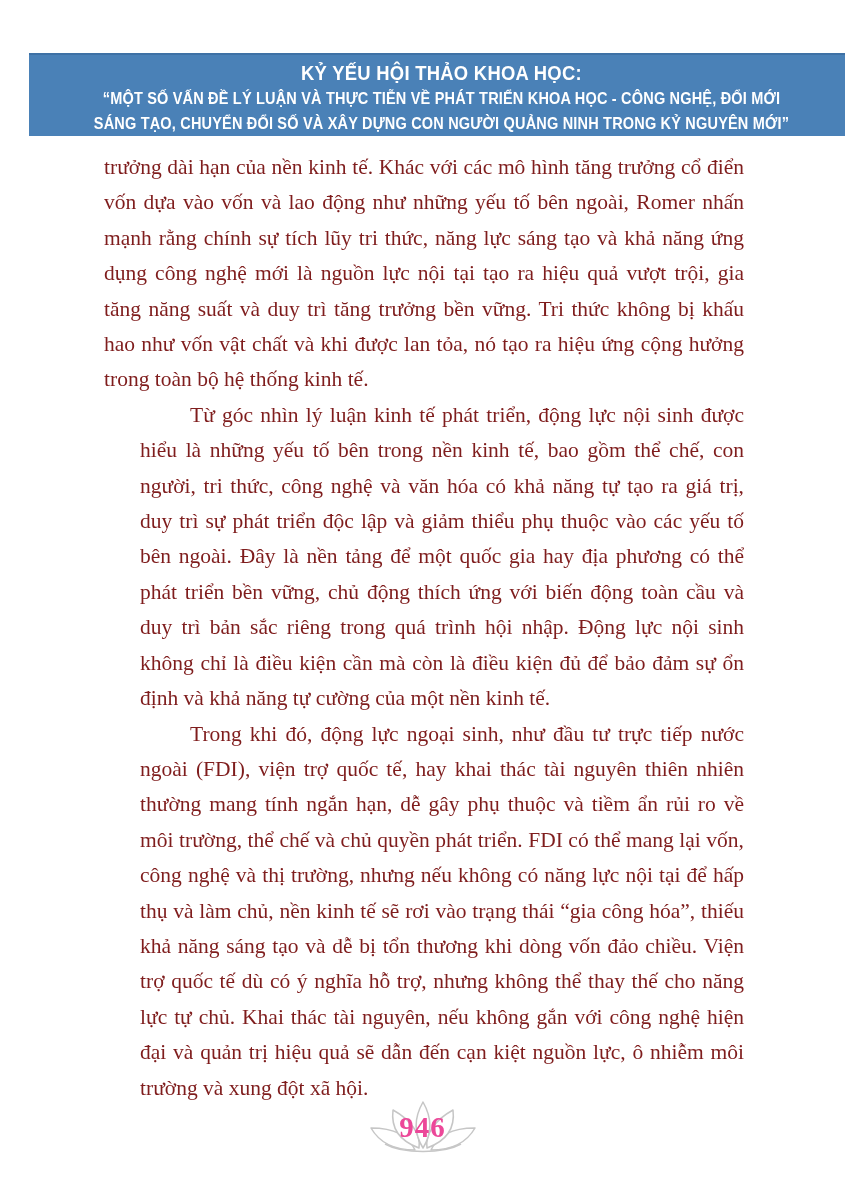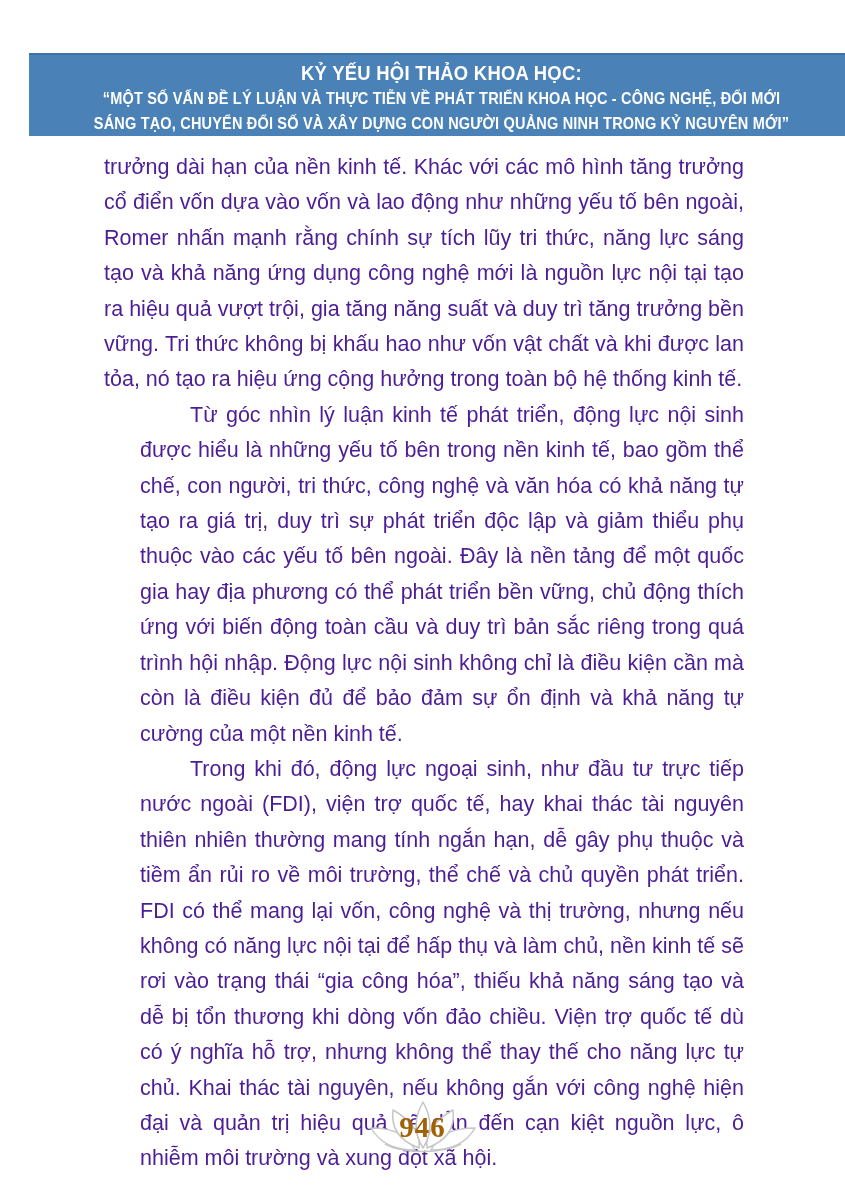--- a/index.html
+++ b/index.html
@@ -49,24 +49,24 @@
     transform-origin: center;
     white-space: nowrap;
   }
 
   
   .body-text {
     position: absolute;
     left: 104px;
     top: 150px;
     width: 640px;
-    font-family: Liberation Sans, sans-serif;
+    font-family: Liberation Serif, serif;
     font-size: 21.5px;
     line-height: 35.4px;
-    color: #4c1d95;
+    color: #7f1d1d;
     text-align: justify;
   }
   .para {
     margin: 0;
   }
   .para.indent {
     text-indent: 50px;
     margin-left: 36px;
   }
 
@@ -94,21 +94,21 @@
   .page-number {
     position: absolute;
     left: 0;
     right: 0;
     top: 13px;
     text-align: center;
     font-family: "Liberation Serif", serif;
     font-weight: bold;
     font-size: 29px;
     letter-spacing: 1px;
-    color: #a16207;
+    color: #ec4899;
   }
 </style>
 </head>
 <body>
 
 <div class="page">
 
   <header class="banner">
     <div class="banner-line1">KỶ YẾU HỘI THẢO KHOA HỌC:</div>
     <div class="banner-line2">“MỘT SỐ VẤN ĐỀ LÝ LUẬN VÀ THỰC TIỄN VỀ PHÁT TRIỂN KHOA HỌC - CÔNG NGHỆ, ĐỔI MỚI</div>

